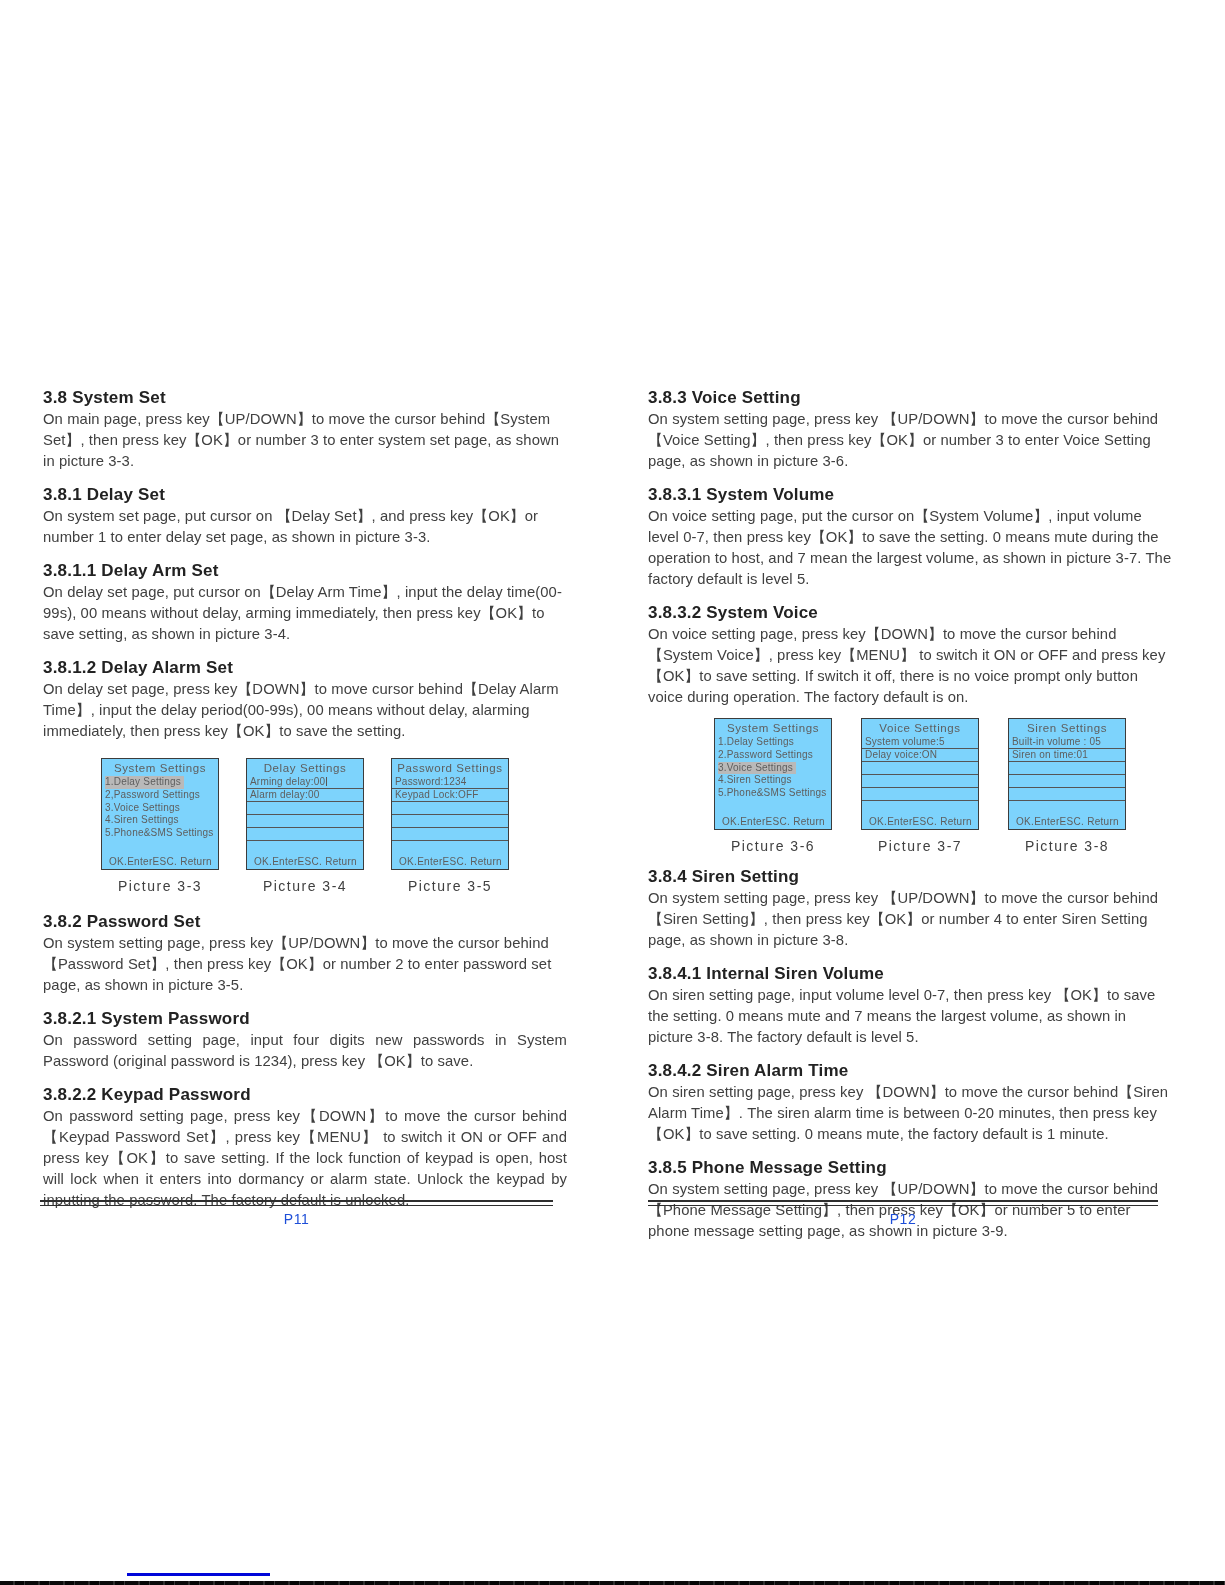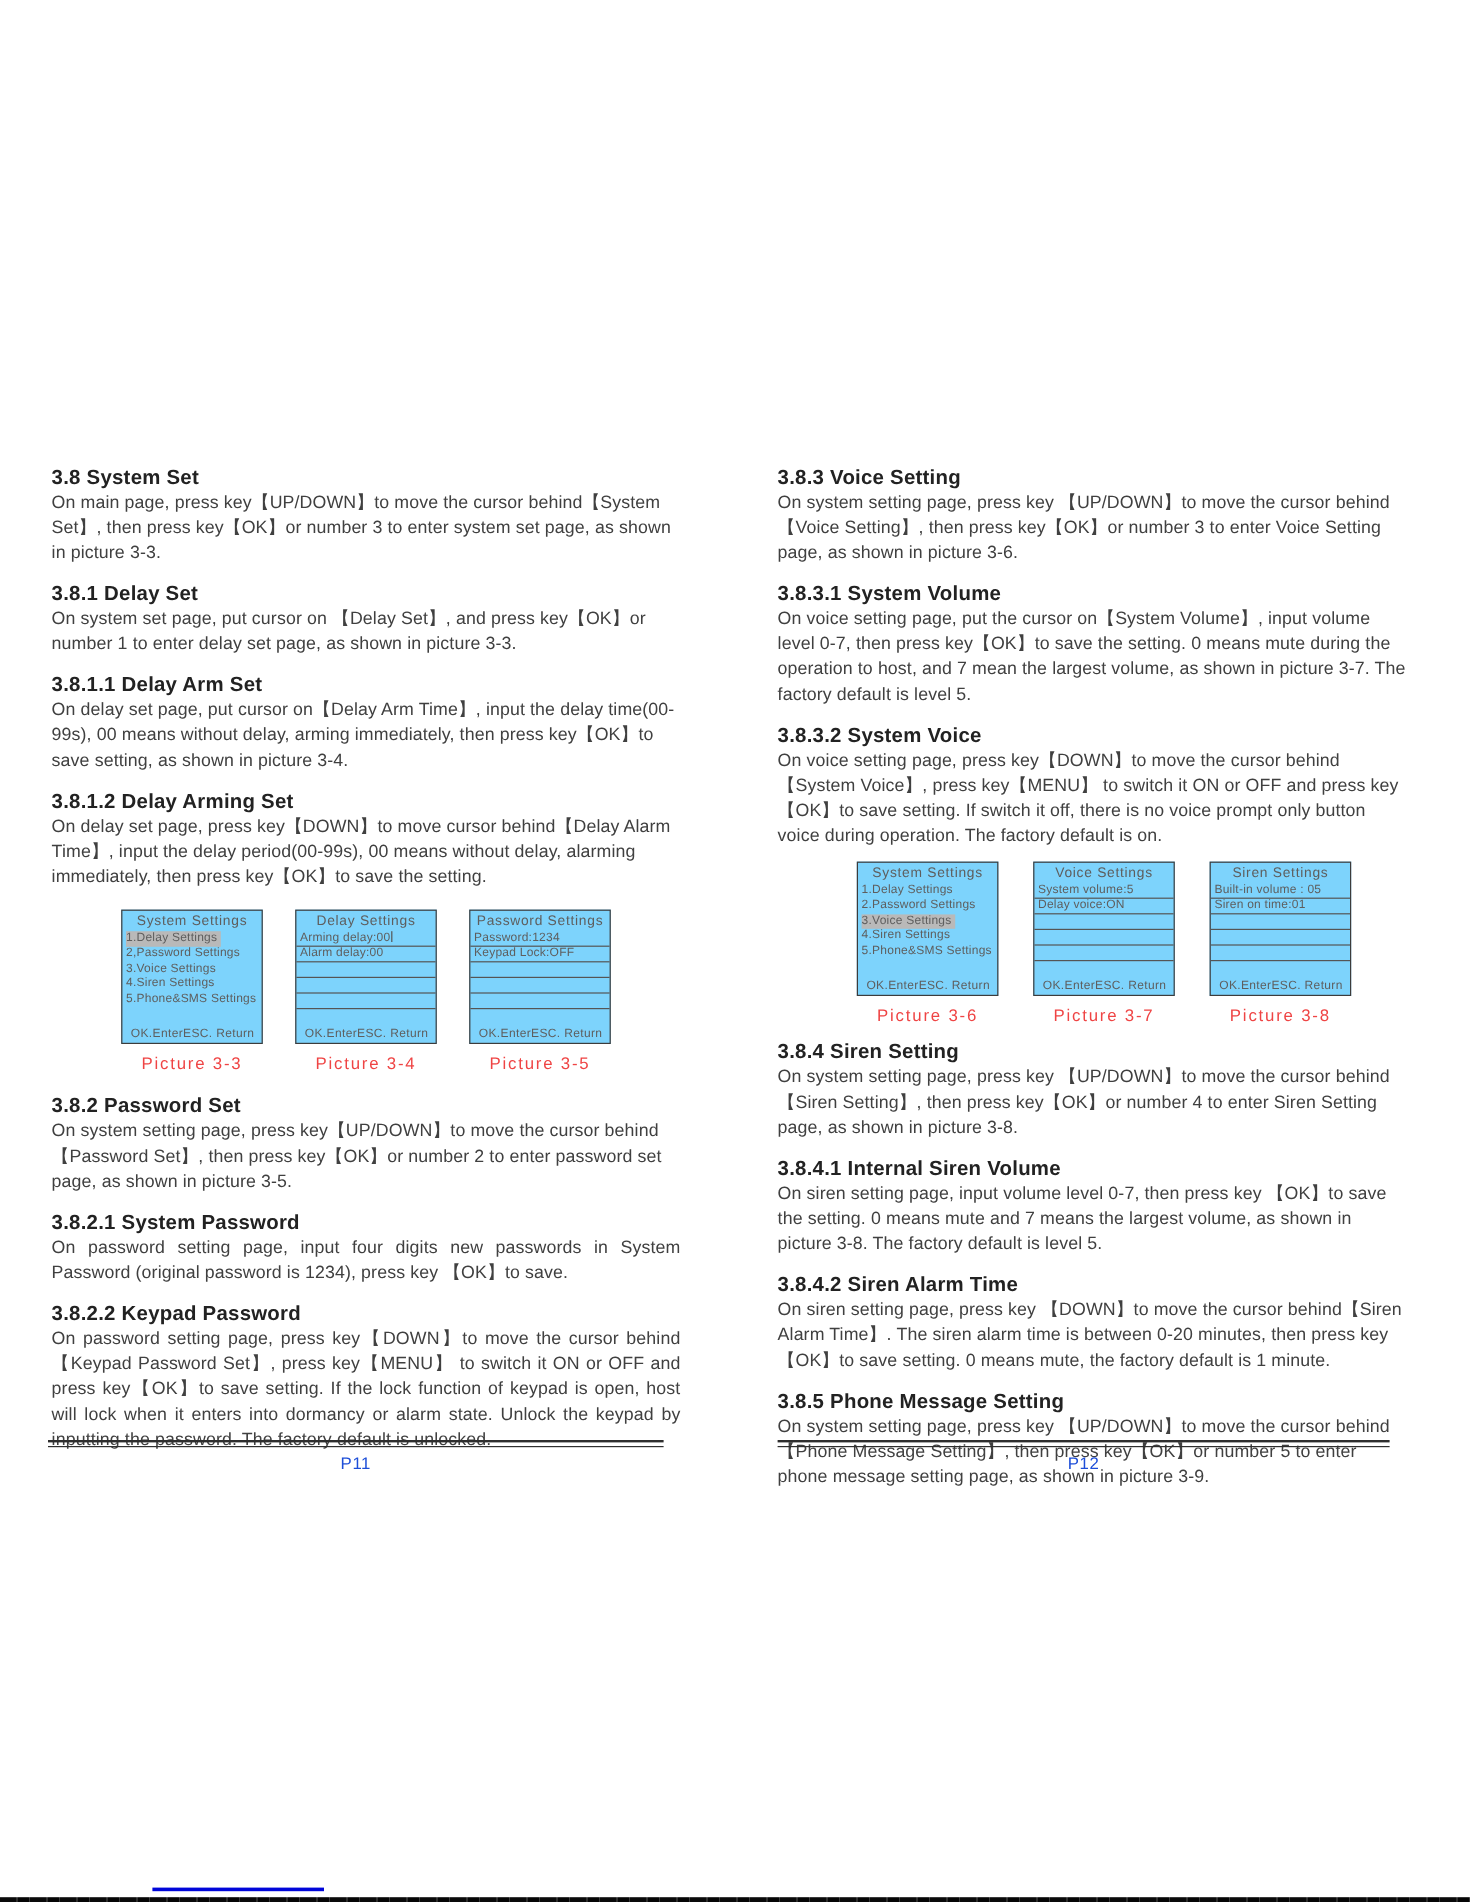--- a/index.html
+++ b/index.html
@@ -36,21 +36,21 @@
   .mi.hl { background:#b9b9b9; width:max-content; padding-right:3px; }
   .fr {
     height:13px; box-sizing:border-box; border-bottom:1px solid #555555;
     font-size:10px; line-height:12px; padding-left:3px; white-space:nowrap; letter-spacing:0.2px;
   }
   .lcd-foot {
     margin-top:auto; display:flex; justify-content:space-between;
     padding:0 7px 2px 7px; font-size:10px; letter-spacing:0.3px; white-space:nowrap;
   }
   .caption {
-    text-align:center; font-size:14px; color:#ef4444; letter-spacing:1.5px;
+    text-align:center; font-size:14px; color:#404040; letter-spacing:1.5px;
     margin-top:8px; white-space:nowrap;
   }
   .cursor { display:inline-block; width:1px; height:9px; background:#555; margin-left:1px; vertical-align:-1px; }
 
   
   .pagefoot { position:absolute; top:1200px; }
   .pagefoot-left  { left:40px;  width:513px; }
   .pagefoot-right { left:648px; width:510px; }
   .rule { border-top:2.5px solid #2e2e2e; border-bottom:1.5px solid #2e2e2e; height:3px; }
   .pnum { text-align:center; font-size:14px; color:#1d4ed8; margin-top:5px; letter-spacing:0.5px; }
@@ -73,21 +73,21 @@
   </div>
   <div class="sec">
     <h3>3.8.1 Delay Set</h3>
     <p>On system set page, put cursor on 【Delay Set】, and press key【OK】or number 1 to enter delay set page, as shown in picture 3-3.</p>
   </div>
   <div class="sec">
     <h3>3.8.1.1 Delay Arm Set</h3>
     <p>On delay set page, put cursor on【Delay Arm Time】, input the delay time(00-99s), 00 means without delay, arming immediately, then press key【OK】to save setting, as shown in picture 3-4.</p>
   </div>
   <div class="sec">
-    <h3>3.8.1.2 Delay Arming Set</h3>
+    <h3>3.8.1.2 Delay Alarm Set</h3>
     <p>On delay set page, press key【DOWN】to move cursor behind【Delay Alarm Time】, input the delay period(00-99s), 00 means without delay, alarming immediately, then press key【OK】to save the setting.</p>
   </div>
 
   <div class="figrow">
 
     <div class="fig">
       <div class="lcd">
         <div class="lcd-title">System Settings</div>
         <div class="menu">
           <div class="mi hl">1.Delay Settings</div>

